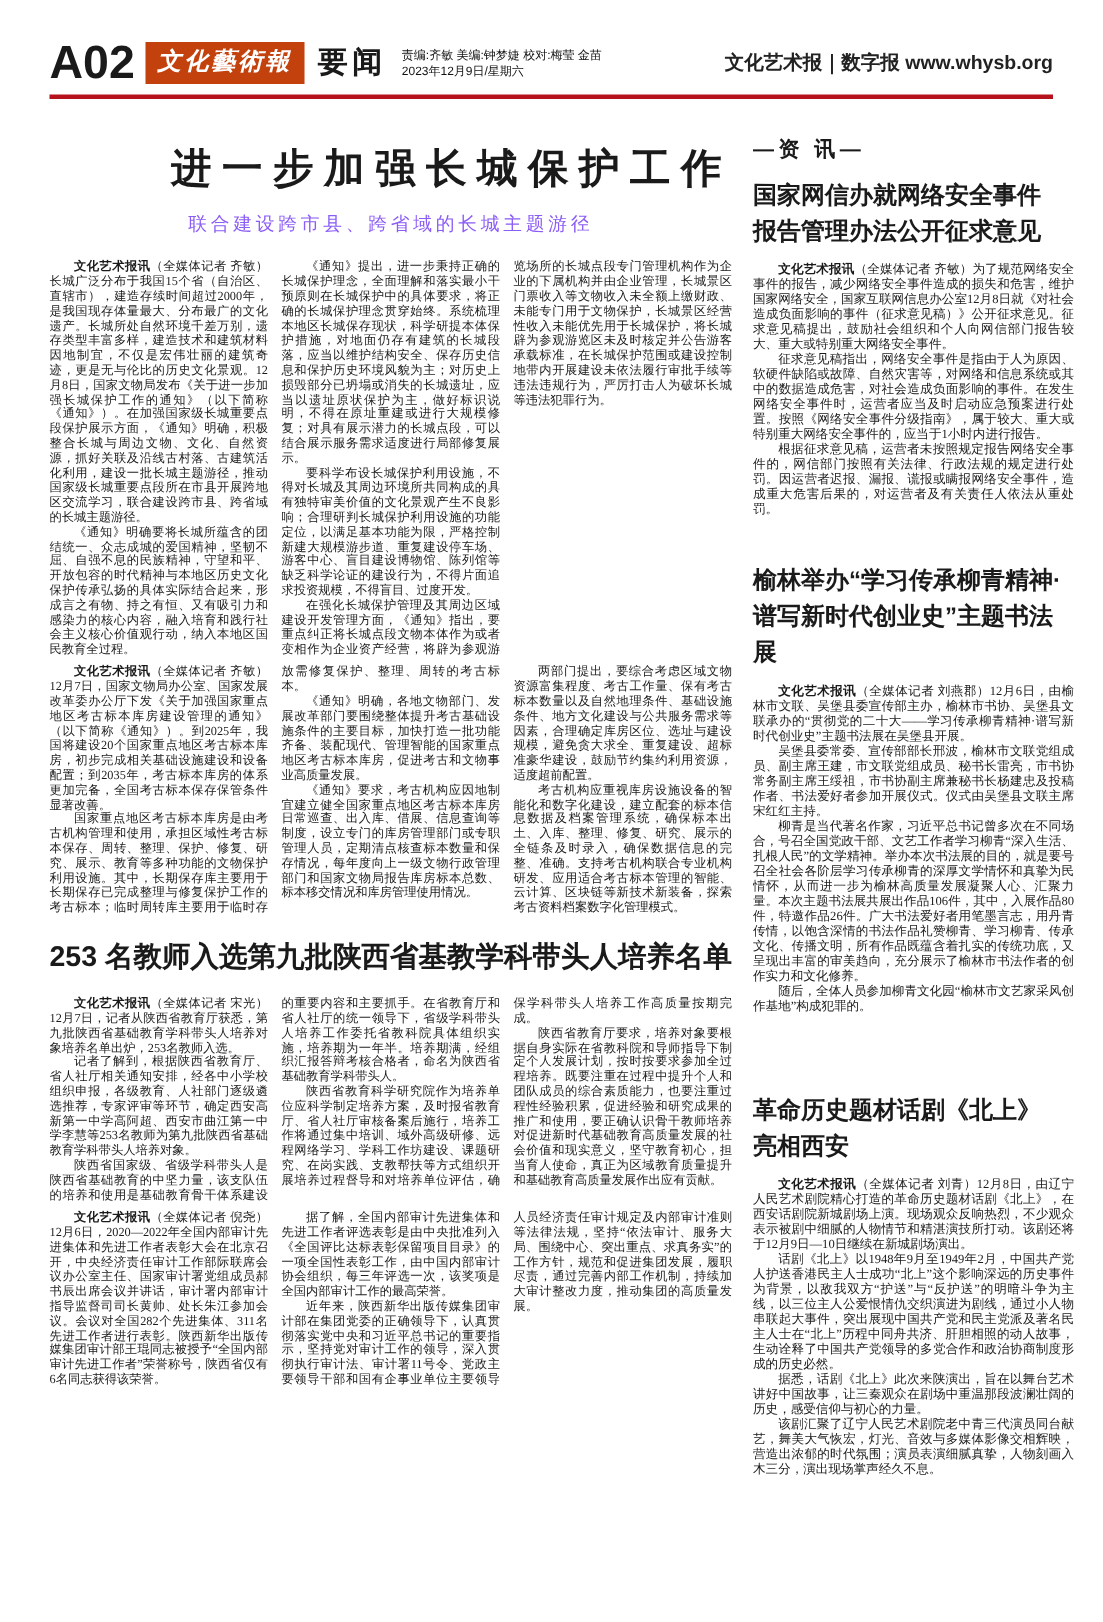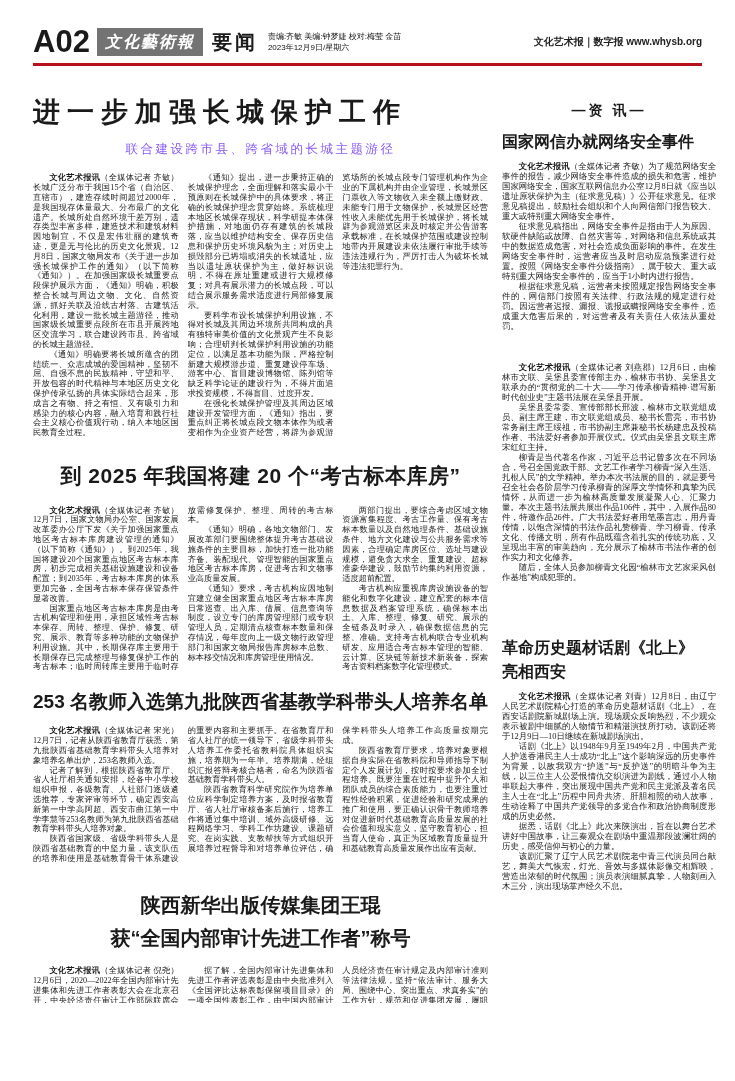--- a/index.html
+++ b/index.html
@@ -2,56 +2,56 @@
 <html><head>
 <meta charset="utf-8">
 <style>
   html,body { margin:0; padding:0; background:#ffffff; }
   body { width:735px; height:1081px; font-family:"Liberation Serif", serif; color:#1a1a1a; }
   .page { box-sizing:border-box; width:735px; height:1003px; padding:26px 33px 0 33px; overflow:hidden; }
 
   
   .hdr { display:flex; align-items:center; font-family:"Liberation Sans", sans-serif; }
   .pnum { font-size:31px; font-weight:bold; line-height:1; }
-  .logo { background:#737373; color:#fff; font-weight:bold; font-size:16px; line-height:1;
+  .logo { background:#c2410c; color:#fff; font-weight:bold; font-size:16px; line-height:1;
           padding:6px 8px; margin:0 9px 0 7px; letter-spacing:2px; font-style:italic; }
   .sect { font-size:20px; font-weight:bold; letter-spacing:3px; line-height:1; }
   .credits { margin-left:10px; font-size:8px; line-height:11px; color:#111; }
-  .site { margin-left:auto; font-size:10px; font-weight:bold; color:#222; }
+  .site { margin-left:auto; font-size:13px; font-weight:bold; color:#222; }
   .rule { height:3px; background:#b5121b; margin-top:6px; }
 
   
   .content { display:flex; gap:14px; margin-top:22px; }
   .main { width:455px; flex:0 0 455px; }
   .side { width:214px; flex:0 0 214px; }
 
   
   .lead-title { font-family:"Liberation Sans", sans-serif; font-weight:bold; font-size:27px;
-                text-align:left; letter-spacing:7px; margin:8px 0 13px 0; line-height:1.2; }
+                text-align:right; letter-spacing:7px; margin:8px 0 13px 0; line-height:1.2; }
   .lead-sub { text-align:center; font-size:12.5px; letter-spacing:2.5px; color:#8b5cf6; margin-bottom:15px;
               font-family:"Liberation Sans", sans-serif; }
   .h2 { font-family:"Liberation Sans", sans-serif; font-weight:bold; text-align:center; line-height:1.25; }
   .archive-title { font-size:21px; margin:20px 0 16px 0; letter-spacing:0.5px; }
   .teachers-title { font-size:19px; margin:17px 0 13px 0; }
   .audit-title { font-size:20px; margin:20px 0 11px 0; line-height:1.65; }
 
   
   .body3 { column-count:3; column-gap:9px; column-fill:auto; overflow:hidden;
            text-align:justify; font-size:8.2px; line-height:9.8px; }
   .body3 p { margin:0; text-indent:2em; }
   .lead-body { height:270px; }
   .archive-body { height:167px; }
   .teachers-body { height:143px; }
   .audit-body { height:127px; }
   .wire { font-weight:bold; font-style:normal; }
   .rep { font-style:normal; }
 
   
-  .brief-label { text-align:center; font-family:"Liberation Sans", sans-serif; font-weight:bold;
-                 font-size:14px; letter-spacing:3px; margin:14px 0 10px 0; }
+  .brief-label { font-family:"Liberation Sans", sans-serif; font-weight:bold;
+                 font-size:14px; letter-spacing:3px; margin:3px 0 10px 0; }
   .brief-title { font-family:"Liberation Sans", sans-serif; font-weight:bold; font-size:16px; line-height:1.5; }
   .tcenter { text-align:left; }
   .side-body { text-align:justify; font-size:8.4px; line-height:10px; margin-top:8px; overflow:hidden; }
   .side-body p { margin:0; text-indent:2em; }
   .nb1 { height:186px; }
   .nb2 { height:256px; }
   .nb3 { height:350px; }
   .mt16 { margin-top:15px; }
   .mt18 { margin-top:17px; }
 </style>
@@ -82,21 +82,20 @@
         <div class="body3 lead-body">
           <p><b class="wire">文化艺术报讯</b><span class="rep">（全媒体记者 齐敏）</span><span>长城广泛分布于我国15个省（自治区、直辖市），建造存续时间超过2000年，是我国现存体量最大、分布最广的文化遗产。长城所处自然环境千差万别，遗存类型丰富多样，建造技术和建筑材料因地制宜，不仅是宏伟壮丽的建筑奇迹，更是无与伦比的历史文化景观。12月8日，国家文物局发布《关于进一步加强长城保护工作的通知》（以下简称《通知》）。在加强国家级长城重要点段保护展示方面，《通知》明确，积极整合长城与周边文物、文化、自然资源，抓好关联及沿线古村落、古建筑活化利用，建设一批长城主题游径，推动国家级长城重要点段所在市县开展跨地区交流学习，联合建设跨市县、跨省域的长城主题游径。</span></p>
           <p>《通知》明确要将长城所蕴含的团结统一、众志成城的爱国精神，坚韧不屈、自强不息的民族精神，守望和平、开放包容的时代精神与本地区历史文化保护传承弘扬的具体实际结合起来，形成言之有物、持之有恒、又有吸引力和感染力的核心内容，融入培育和践行社会主义核心价值观行动，纳入本地区国民教育全过程。</p>
           <p>《通知》提出，进一步秉持正确的长城保护理念，全面理解和落实最小干预原则在长城保护中的具体要求，将正确的长城保护理念贯穿始终。系统梳理本地区长城保存现状，科学研提本体保护措施，对地面仍存有建筑的长城段落，应当以维护结构安全、保存历史信息和保护历史环境风貌为主；对历史上损毁部分已坍塌或消失的长城遗址，应当以遗址原状保护为主，做好标识说明，不得在原址重建或进行大规模修复；对具有展示潜力的长城点段，可以结合展示服务需求适度进行局部修复展示。</p>
           <p>要科学布设长城保护利用设施，不得对长城及其周边环境所共同构成的具有独特审美价值的文化景观产生不良影响；合理研判长城保护利用设施的功能定位，以满足基本功能为限，严格控制新建大规模游步道、重复建设停车场、游客中心、盲目建设博物馆、陈列馆等缺乏科学论证的建设行为，不得片面追求投资规模，不得盲目、过度开发。</p>
           <p>在强化长城保护管理及其周边区域建设开发管理方面，《通知》指出，要重点纠正将长城点段文物本体作为或者变相作为企业资产经营，将辟为参观游览场所的长城点段专门管理机构作为企业的下属机构并由企业管理，长城景区门票收入等文物收入未全额上缴财政、未能专门用于文物保护，长城景区经营性收入未能优先用于长城保护，将长城辟为参观游览区未及时核定并公告游客承载标准，在长城保护范围或建设控制地带内开展建设未依法履行审批手续等违法违规行为，严厉打击人为破坏长城等违法犯罪行为。</p>
         </div>
       </div>
 
       <div>
-        <div class="h2 archive-title">到 2025 年我国将建 20 个“考古标本库房”</div>
         <div class="body3 archive-body">
           <p><b class="wire">文化艺术报讯</b><span class="rep">（全媒体记者 齐敏）</span><span>12月7日，国家文物局办公室、国家发展改革委办公厅下发《关于加强国家重点地区考古标本库房建设管理的通知》（以下简称《通知》）。到2025年，我国将建设20个国家重点地区考古标本库房，初步完成相关基础设施建设和设备配置；到2035年，考古标本库房的体系更加完备，全国考古标本保存保管条件显著改善。</span></p>
           <p>国家重点地区考古标本库房是由考古机构管理和使用，承担区域性考古标本保存、周转、整理、保护、修复、研究、展示、教育等多种功能的文物保护利用设施。其中，长期保存库主要用于长期保存已完成整理与修复保护工作的考古标本；临时周转库主要用于临时存放需修复保护、整理、周转的考古标本。</p>
           <p>《通知》明确，各地文物部门、发展改革部门要围绕整体提升考古基础设施条件的主要目标，加快打造一批功能齐备、装配现代、管理智能的国家重点地区考古标本库房，促进考古和文物事业高质量发展。</p>
           <p>《通知》要求，考古机构应因地制宜建立健全国家重点地区考古标本库房日常巡查、出入库、借展、信息查询等制度，设立专门的库房管理部门或专职管理人员，定期清点核查标本数量和保存情况，每年度向上一级文物行政管理部门和国家文物局报告库房标本总数、标本移交情况和库房管理使用情况。</p>
           <p>两部门提出，要综合考虑区域文物资源富集程度、考古工作量、保有考古标本数量以及自然地理条件、基础设施条件、地方文化建设与公共服务需求等因素，合理确定库房区位、选址与建设规模，避免贪大求全、重复建设、超标准豪华建设，鼓励节约集约利用资源，适度超前配置。</p>
           <p>考古机构应重视库房设施设备的智能化和数字化建设，建立配套的标本信息数据及档案管理系统，确保标本出土、入库、整理、修复、研究、展示的全链条及时录入，确保数据信息的完整、准确。支持考古机构联合专业机构研发、应用适合考古标本管理的智能、云计算、区块链等新技术新装备，探索考古资料档案数字化管理模式。</p>
         </div>
       </div>
 
@@ -105,48 +104,49 @@
         <div class="body3 teachers-body">
           <p><b class="wire">文化艺术报讯</b><span class="rep">（全媒体记者 宋光）</span><span>12月7日，记者从陕西省教育厅获悉，第九批陕西省基础教育学科带头人培养对象培养名单出炉，253名教师入选。</span></p>
           <p>记者了解到，根据陕西省教育厅、省人社厅相关通知安排，经各中小学校组织申报，各级教育、人社部门逐级遴选推荐，专家评审等环节，确定西安高新第一中学高阿超、西安市曲江第一中学李慧等253名教师为第九批陕西省基础教育学科带头人培养对象。</p>
           <p>陕西省国家级、省级学科带头人是陕西省基础教育的中坚力量，该支队伍的培养和使用是基础教育骨干体系建设的重要内容和主要抓手。在省教育厅和省人社厅的统一领导下，省级学科带头人培养工作委托省教科院具体组织实施，培养期为一年半。培养期满，经组织汇报答辩考核合格者，命名为陕西省基础教育学科带头人。</p>
           <p>陕西省教育科学研究院作为培养单位应科学制定培养方案，及时报省教育厅、省人社厅审核备案后施行，培养工作将通过集中培训、域外高级研修、远程网络学习、学科工作坊建设、课题研究、在岗实践、支教帮扶等方式组织开展培养过程督导和对培养单位评估，确保学科带头人培养工作高质量按期完成。</p>
           <p>陕西省教育厅要求，培养对象要根据自身实际在省教科院和导师指导下制定个人发展计划，按时按要求参加全过程培养。既要注重在过程中提升个人和团队成员的综合素质能力，也要注重过程性经验积累，促进经验和研究成果的推广和使用，要正确认识骨干教师培养对促进新时代基础教育高质量发展的社会价值和现实意义，坚守教育初心，担当育人使命，真正为区域教育质量提升和基础教育高质量发展作出应有贡献。</p>
         </div>
       </div>
 
       <div>
-        <div class="h2 audit-title">
-          <div>陕西新华出版传媒集团王琨</div>
-          <div>获“全国内部审计先进工作者”称号</div>
-        </div>
         <div class="body3 audit-body">
           <p><b class="wire">文化艺术报讯</b><span class="rep">（全媒体记者 倪尧）</span><span>12月6日，2020—2022年全国内部审计先进集体和先进工作者表彰大会在北京召开，中央经济责任审计工作部际联席会议办公室主任、国家审计署党组成员郝书辰出席会议并讲话，审计署内部审计指导监督司司长黄帅、处长朱江参加会议。会议对全国282个先进集体、311名先进工作者进行表彰。陕西新华出版传媒集团审计部王琨同志被授予“全国内部审计先进工作者”荣誉称号，陕西省仅有6名同志获得该荣誉。</span></p>
           <p>据了解，全国内部审计先进集体和先进工作者评选表彰是由中央批准列入《全国评比达标表彰保留项目目录》的一项全国性表彰工作，由中国内部审计协会组织，每三年评选一次，该奖项是全国内部审计工作的最高荣誉。</p>
           <p>近年来，陕西新华出版传媒集团审计部在集团党委的正确领导下，认真贯彻落实党中央和习近平总书记的重要指示，坚持党对审计工作的领导，深入贯彻执行审计法、审计署11号令、党政主要领导干部和国有企事业单位主要领导人员经济责任审计规定及内部审计准则等法律法规，坚持“依法审计、服务大局、围绕中心、突出重点、求真务实”的工作方针，规范和促进集团发展，履职尽责，通过完善内部工作机制，持续加大审计整改力度，推动集团的高质量发展。</p>
         </div>
       </div>
 
     </div>
 
     <div class="side">
       <div class="brief-label">—资 讯—</div>
 
       <div>
         <div class="brief-title tcenter">
           <div>国家网信办就网络安全事件</div>
+          <div>报告管理办法公开征求意见</div>
         </div>
         <div class="side-body nb1">
-          <p><b class="wire">文化艺术报讯</b><span class="rep">（全媒体记者 齐敏）</span><span>为了规范网络安全事件的报告，减少网络安全事件造成的损失和危害，维护国家网络安全，国家互联网信息办公室12月8日就《应当以遗址原状保护为主（征求意见稿）》公开征求意见。征求意见稿提出，鼓励社会组织和个人向网信部门报告较大、重大或特别重大网络安全事件。</span></p>
+          <p><b class="wire">文化艺术报讯</b><span class="rep">（全媒体记者 齐敏）</span><span>为了规范网络安全事件的报告，减少网络安全事件造成的损失和危害，维护国家网络安全，国家互联网信息办公室12月8日就《对社会造成负面影响的事件（征求意见稿）》公开征求意见。征求意见稿提出，鼓励社会组织和个人向网信部门报告较大、重大或特别重大网络安全事件。</span></p>
           <p>征求意见稿指出，网络安全事件是指由于人为原因、软硬件缺陷或故障、自然灾害等，对网络和信息系统或其中的数据造成危害，对社会造成负面影响的事件。在发生网络安全事件时，运营者应当及时启动应急预案进行处置。按照《网络安全事件分级指南》，属于较大、重大或特别重大网络安全事件的，应当于1小时内进行报告。</p>
           <p>根据征求意见稿，运营者未按照规定报告网络安全事件的，网信部门按照有关法律、行政法规的规定进行处罚。因运营者迟报、漏报、谎报或瞒报网络安全事件，造成重大危害后果的，对运营者及有关责任人依法从重处罚。</p>
         </div>
       </div>
 
       <div class="mt16">
+        <div class="brief-title">
+          <div>榆林举办“学习传承柳青精神·</div>
+          <div>谱写新时代创业史”主题书法展</div>
+        </div>
         <div class="side-body nb2">
           <p><b class="wire">文化艺术报讯</b><span class="rep">（全媒体记者 刘燕郡）</span><span>12月6日，由榆林市文联、吴堡县委宣传部主办，榆林市书协、吴堡县文联承办的“贯彻党的二十大——学习传承柳青精神·谱写新时代创业史”主题书法展在吴堡县开展。</span></p>
           <p>吴堡县委常委、宣传部部长邢波，榆林市文联党组成员、副主席王建，市文联党组成员、秘书长雷亮，市书协常务副主席王绥祖，市书协副主席兼秘书长杨建忠及投稿作者、书法爱好者参加开展仪式。仪式由吴堡县文联主席宋红红主持。</p>
           <p>柳青是当代著名作家，习近平总书记曾多次在不同场合，号召全国党政干部、文艺工作者学习柳青“深入生活、扎根人民”的文学精神。举办本次书法展的目的，就是要号召全社会各阶层学习传承柳青的深厚文学情怀和真挚为民情怀，从而进一步为榆林高质量发展凝聚人心、汇聚力量。本次主题书法展共展出作品106件，其中，入展作品80件，特邀作品26件。广大书法爱好者用笔墨言志，用丹青传情，以饱含深情的书法作品礼赞柳青、学习柳青、传承文化、传播文明，所有作品既蕴含着扎实的传统功底，又呈现出丰富的审美趋向，充分展示了榆林市书法作者的创作实力和文化修养。</p>
           <p>随后，全体人员参加柳青文化园“榆林市文艺家采风创作基地”构成犯罪的。</p>
         </div>
       </div>
 
       <div class="mt18">
         <div class="brief-title">

